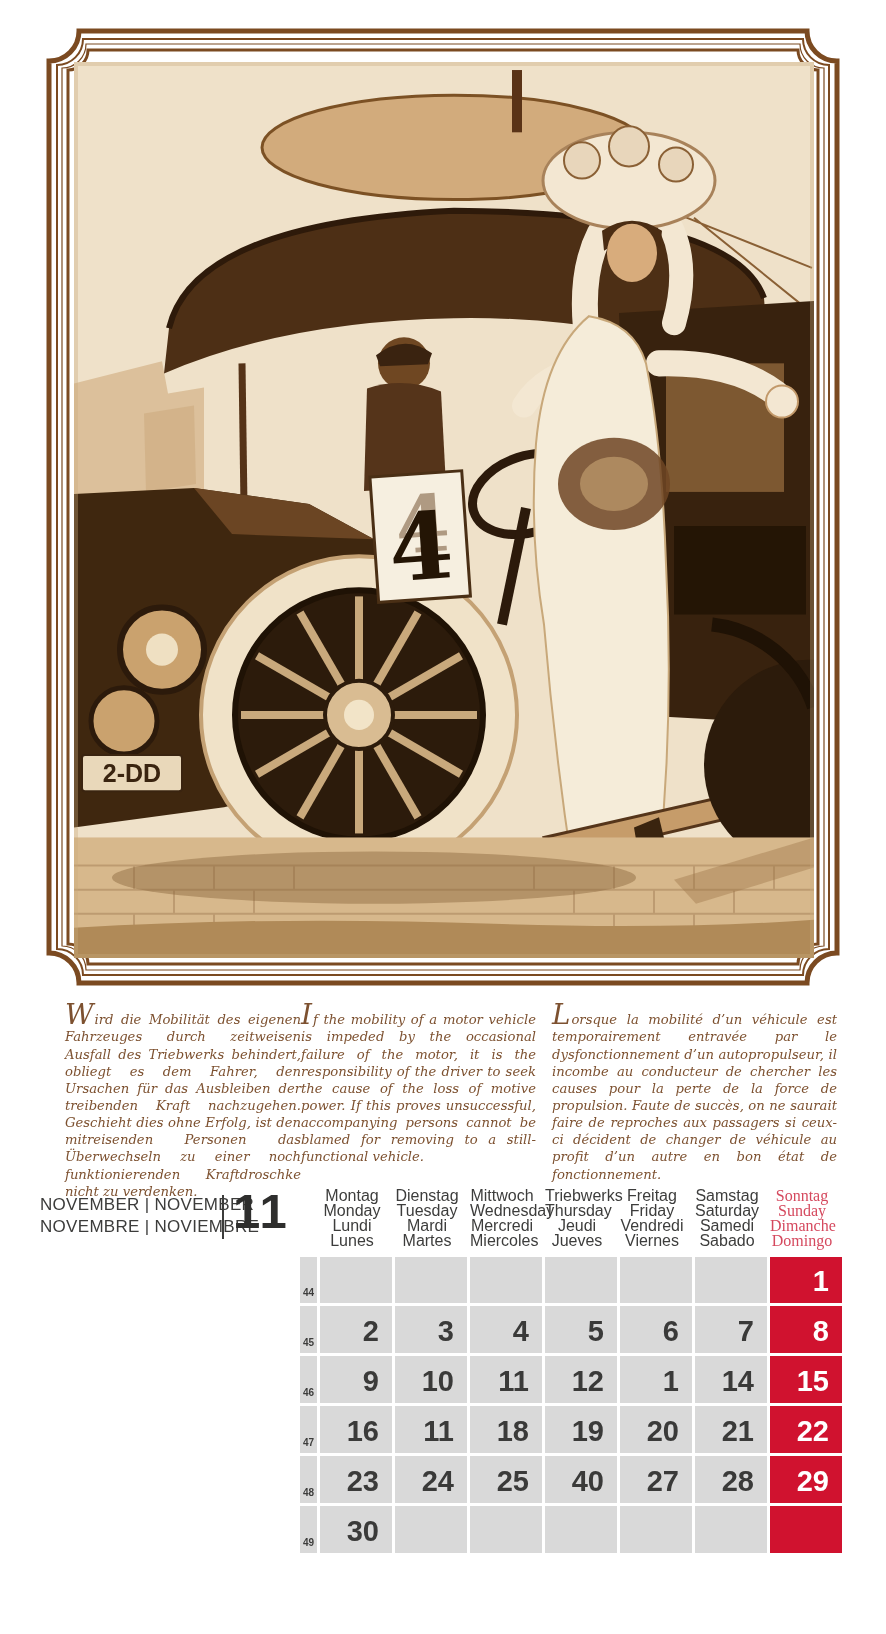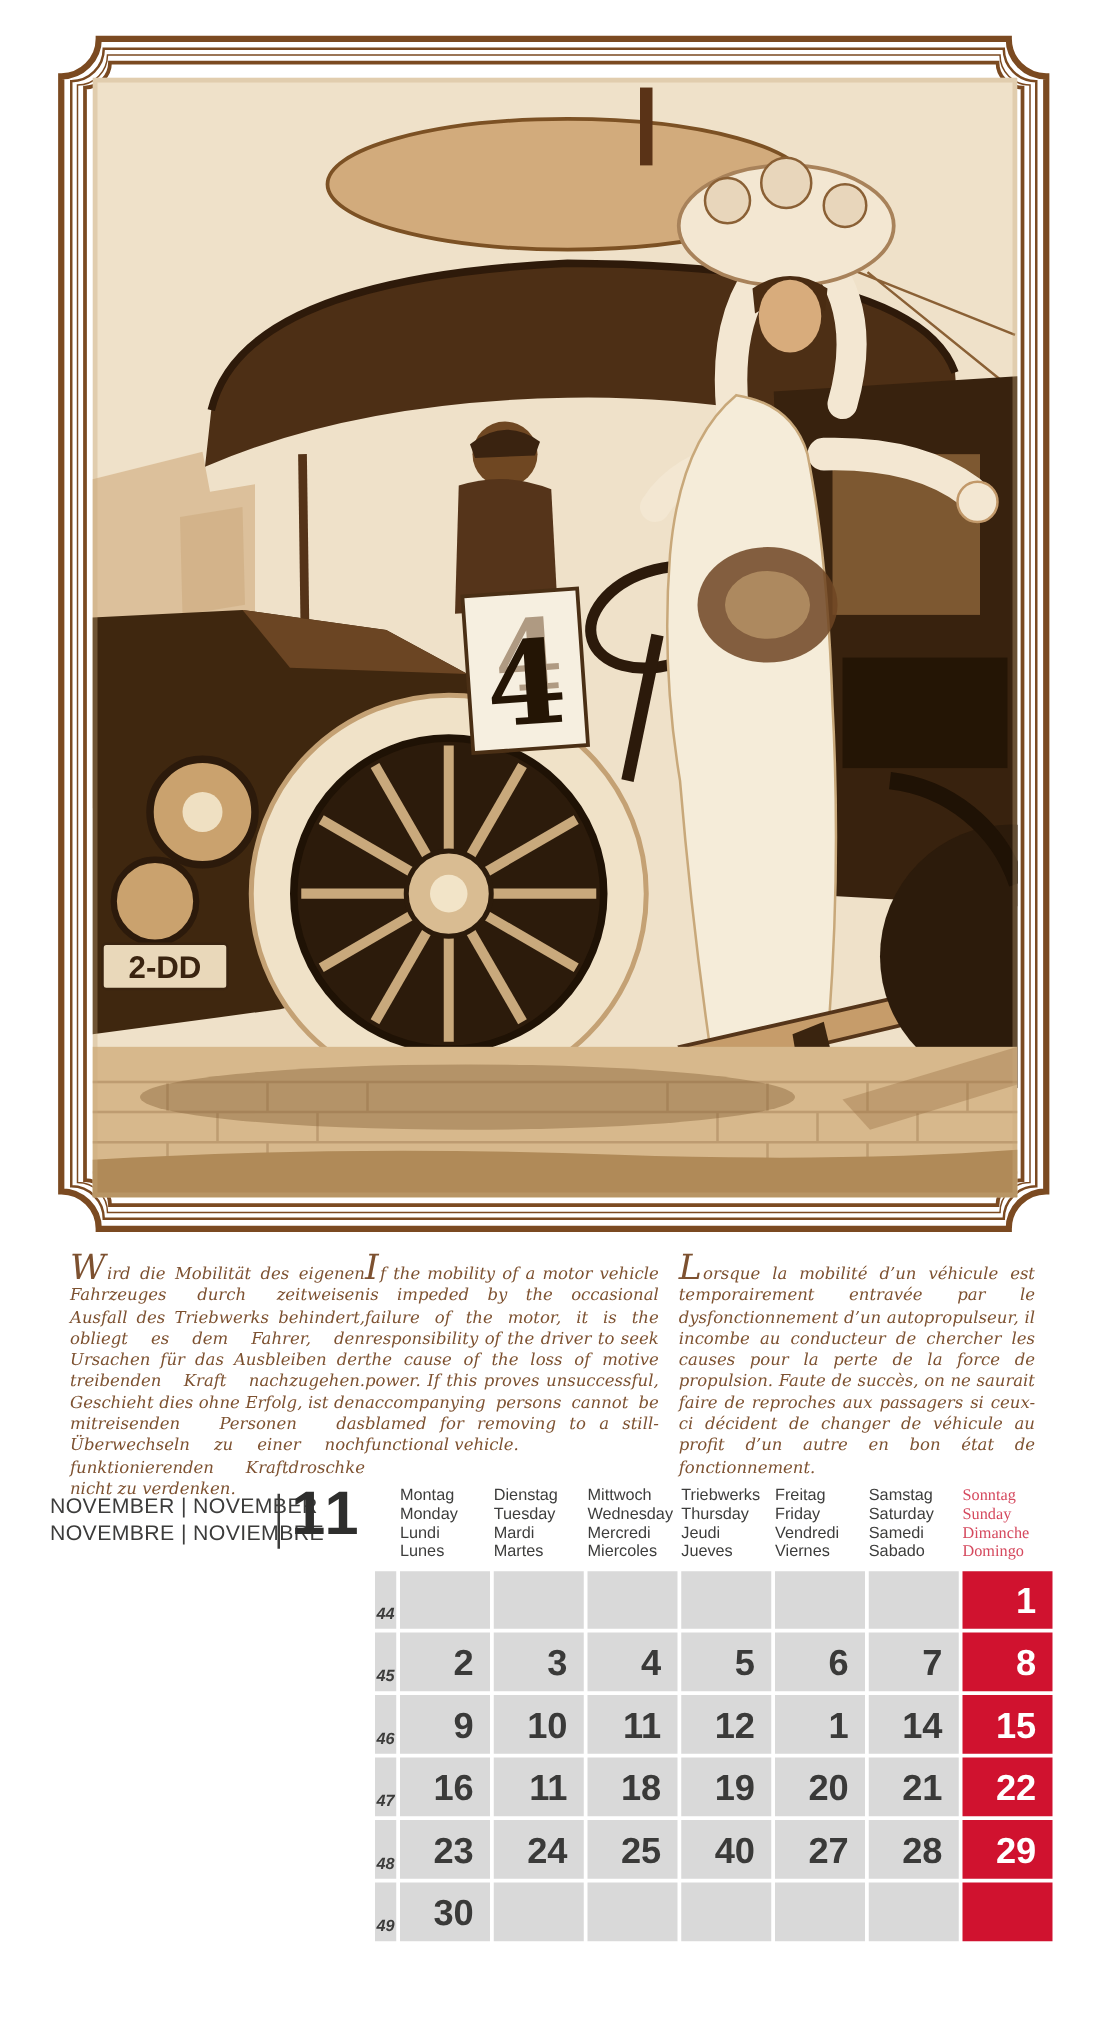--- a/index.html
+++ b/index.html
@@ -4,48 +4,48 @@
 <style>
   html,body{margin:0;padding:0;background:#ffffff;}
   .page{position:relative;width:886px;height:1634px;background:#ffffff;overflow:hidden;
         font-family:"Liberation Sans",sans-serif;}
 
   
   .frame{position:absolute;left:46px;top:28px;width:794px;height:958px;}
   .photo{position:absolute;left:74px;top:62px;width:740px;height:896px;}
 
   
-  .captions{position:absolute;left:56px;top:998px;width:790px;display:flex;justify-content:flex-start;}
+  .captions{position:absolute;left:56px;top:998px;width:790px;display:flex;justify-content:center;}
   .cap{font-family:"DejaVu Serif","Liberation Serif",serif;font-style:italic;color:#7d5130;
        font-size:13.2px;line-height:1.3;text-align:justify;}
   .cap .initial{font-size:2.1em;line-height:0;margin-right:1px;}
   .cap-de{width:236px;}
   .cap-en{width:235px;}
   .cap-fr{width:285px;margin-left:16px;}
 
   
   .cal-title{position:absolute;left:40px;top:1194px;color:#3c3c3b;font-size:17px;line-height:22px;
              font-weight:500;letter-spacing:.3px;white-space:nowrap;}
   .cal-divider{position:absolute;left:222px;top:1195px;width:2px;height:44px;background:#3c3c3b;}
   .cal-month-number{position:absolute;left:233px;top:1183px;font-size:49px;font-weight:700;color:#2e2e2d;
                     letter-spacing:2px;}
 
   
   .day-headers{position:absolute;left:320px;top:1188px;display:grid;
                grid-template-columns:repeat(7,72px);column-gap:3px;}
-  .dh-col{text-align:left;padding-right:8px;color:#3d3d3c;font-size:13px;line-height:15px;}
+  .dh-col{text-align:center;padding-right:8px;color:#3d3d3c;font-size:16px;line-height:15px;}
   .dh-col.sun{color:#d5495e;font-family:Liberation Serif, serif;}
 
   
   .cal-grid{position:absolute;left:300px;top:1257px;display:grid;
             grid-template-columns:17px repeat(7,72px);
             grid-template-rows:46px repeat(5,47px);gap:3px;}
   .cell{background:#d9d9d9;}
   .cell.week{display:flex;align-items:flex-end;justify-content:center;
-             font-size:13px;font-weight:600;color:#3d3d3c;padding-bottom:5px;font-style:italic;}
+             font-size:10px;font-weight:600;color:#3d3d3c;padding-bottom:5px;}
   .cell.day{display:flex;align-items:center;justify-content:flex-end;
             padding-right:13px;padding-top:3px;box-sizing:border-box;
             font-size:29px;font-weight:700;color:#3a3a39;}
   .cell.day.sun{background:#d0122f;color:#ffffff;}
 </style>
 </head>
 <body>
 
 <div class="page">
 

